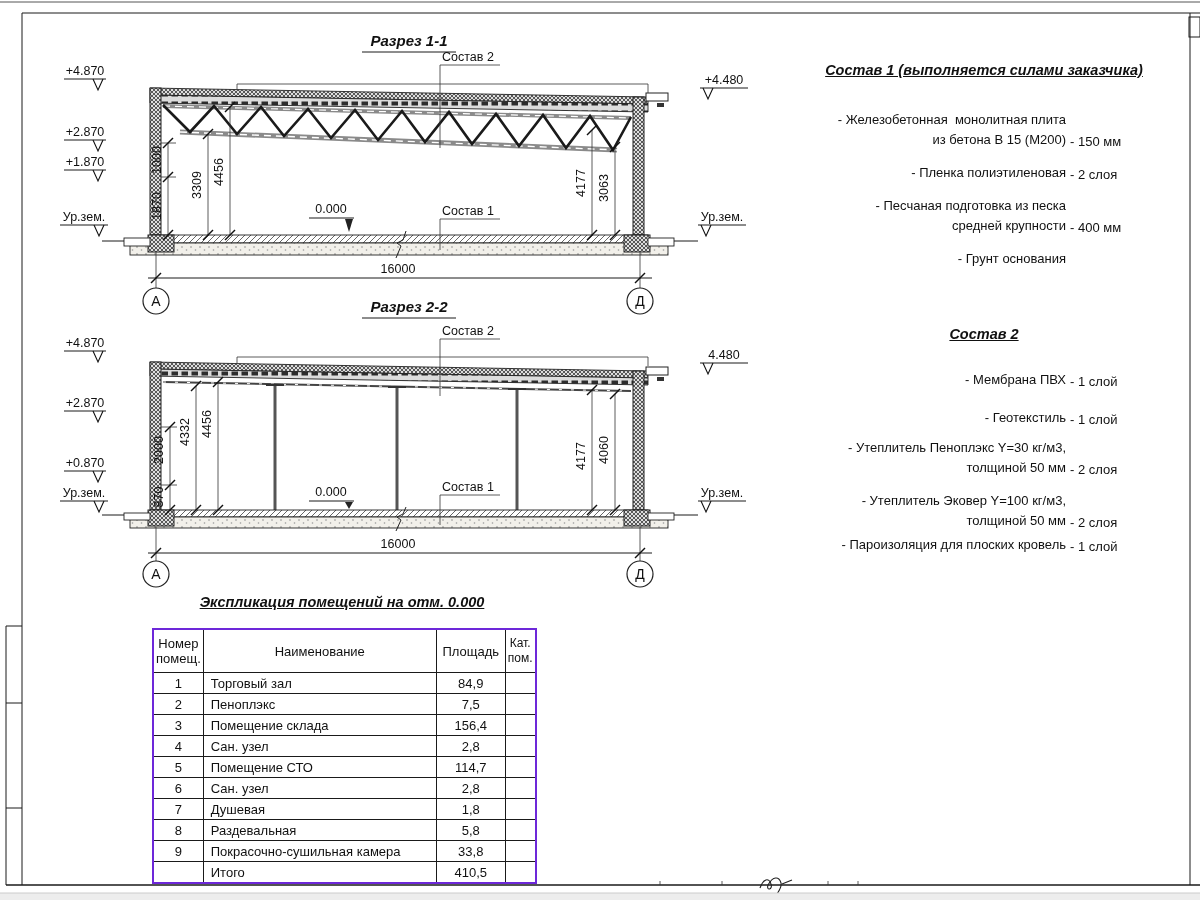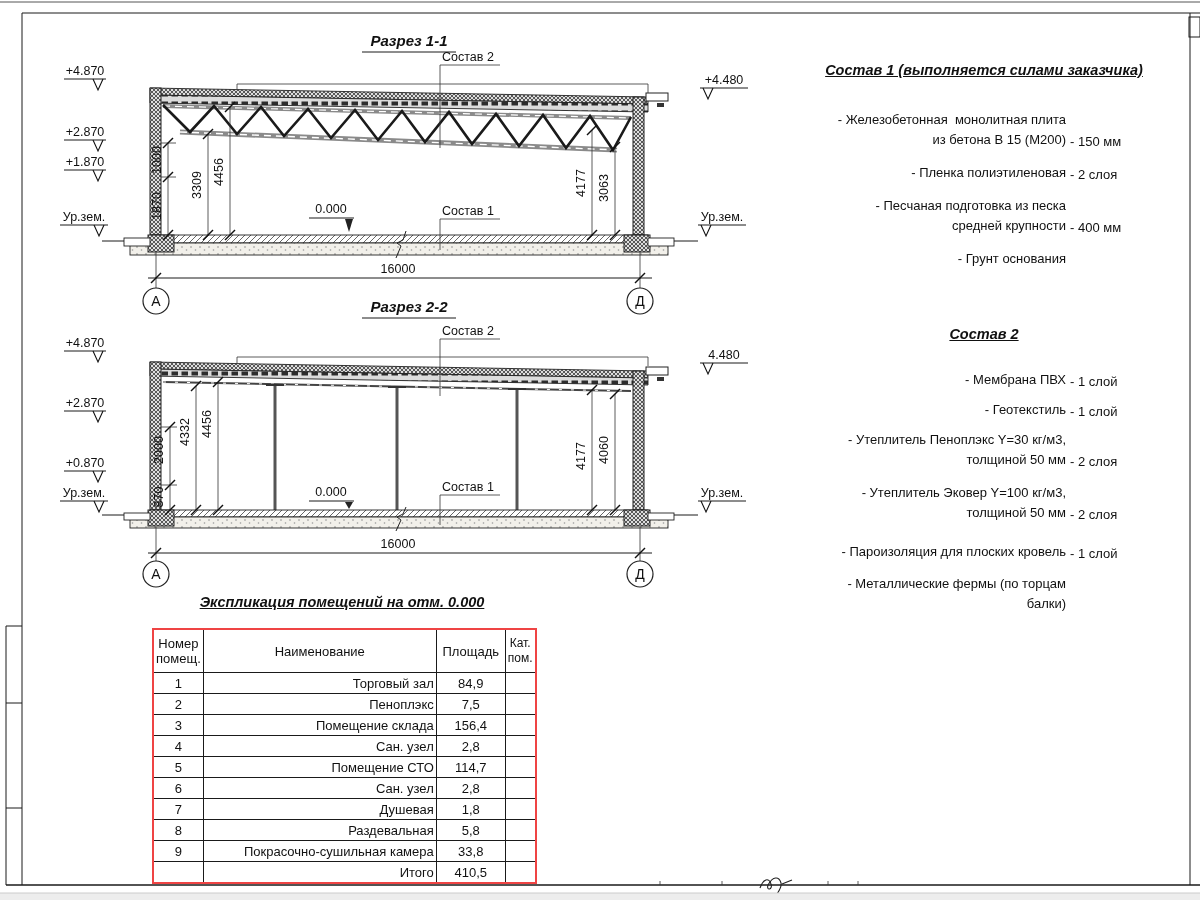--- a/index.html
+++ b/index.html
@@ -16,25 +16,25 @@
   .ttl{font-size:15px;font-weight:bold;font-style:italic;fill:#111}
   .ax{font-size:14px;fill:#111}
   .panel-title{position:absolute;width:356px;text-align:center;font-weight:bold;font-style:italic;font-size:14.5px;text-decoration:underline;}
   .items{position:absolute;width:356px;}
   .item{display:flex;justify-content:space-between;align-items:flex-end;margin-bottom:13px;}
   .item .nm{font-size:13px;line-height:20px;white-space:pre-wrap;flex:1 1 auto;padding-right:4px;text-align:right;}
   .item .vl{flex:0 0 92px;font-size:13px;line-height:16px;}
   .tbl-title{position:absolute;left:152px;top:594px;width:380px;text-align:center;font-weight:bold;font-style:italic;font-size:14.5px;text-decoration:underline;}
   table.tbl{position:absolute;left:152px;top:628px;border-collapse:collapse;table-layout:fixed;}
   table.tbl th,table.tbl td{border:1px solid #1a1a1a;font-size:13px;font-weight:normal;padding:0 2px;overflow:hidden;}
-  table.tbl{border:2px solid #ef4444;}
+  table.tbl{border:2px solid #6d28d9;}
   table.tbl th{height:42px;text-align:center;white-space:pre-line;line-height:15px;}
   table.tbl td{height:20px;}
   .c{text-align:center}
-  .l{text-align:right;padding-left:7px!important}
+  .l{text-align:left;padding-left:7px!important}
 </style>
 </head>
 <body>
 
 <svg width="1200" height="900" viewBox="0 0 1200 900" style="position:absolute;left:0;top:0">
   <defs>
     <pattern id="pIns" width="4" height="4" patternUnits="userSpaceOnUse">
       <rect width="4" height="4" fill="#ddd"></rect>
       <path d="M0,0 L4,4 M0,4 L4,0" stroke="#4a4a4a" stroke-width="0.9"></path>
     </pattern>
@@ -338,45 +338,41 @@
       <div class="vl">- 400 мм</div>
     </div>
   <div class="item">
       <div class="nm">- Грунт основания</div>
       <div class="vl"></div>
     </div>
 </div>
 
 <div class="panel-title" style="left:806px;top:326px">Состав 2</div>
 <div class="items" style="left:806px;top:370px">
-  <div class="item" style="margin-bottom:10px">
+  <div class="item" style="margin-bottom:18px">
       <div class="nm">- Мембрана ПВХ</div>
       <div class="vl">- 1 слой</div>
     </div>
   <div class="item" style="margin-bottom:10px">
       <div class="nm">- Геотекстиль</div>
       <div class="vl">- 1 слой</div>
     </div>
   <div class="item" style="">
       <div class="nm">- Утеплитель Пеноплэкс Y=30 кг/м3,
   толщиной 50 мм</div>
       <div class="vl">- 2 слоя</div>
     </div>
-  <div class="item" style="margin-bottom:19px">
+  <div class="item" style="margin-bottom:4px">
       <div class="nm">- Утеплитель Эковер Y=100 кг/м3,
   толщиной 50 мм</div>
       <div class="vl">- 2 слоя</div>
     </div>
-  <div class="item" style="margin-bottom:12px">
+  <div class="item" style="margin-bottom:6px">
       <div class="nm">- Пароизоляция для плоских кровель</div>
       <div class="vl">- 1 слой</div>
-    </div>
-  <div class="item">
-      <div class="nm">- Металлические фермы (по торцам балки)</div>
-      <div class="vl"></div>
     </div>
 </div>
 
 <div class="tbl-title">Экспликация помещений на отм. 0.000</div>
 <table class="tbl">
   <colgroup>
       <col style="width:48px">
       <col style="width:233px">
       <col style="width:69px">
       <col style="width:30px">

